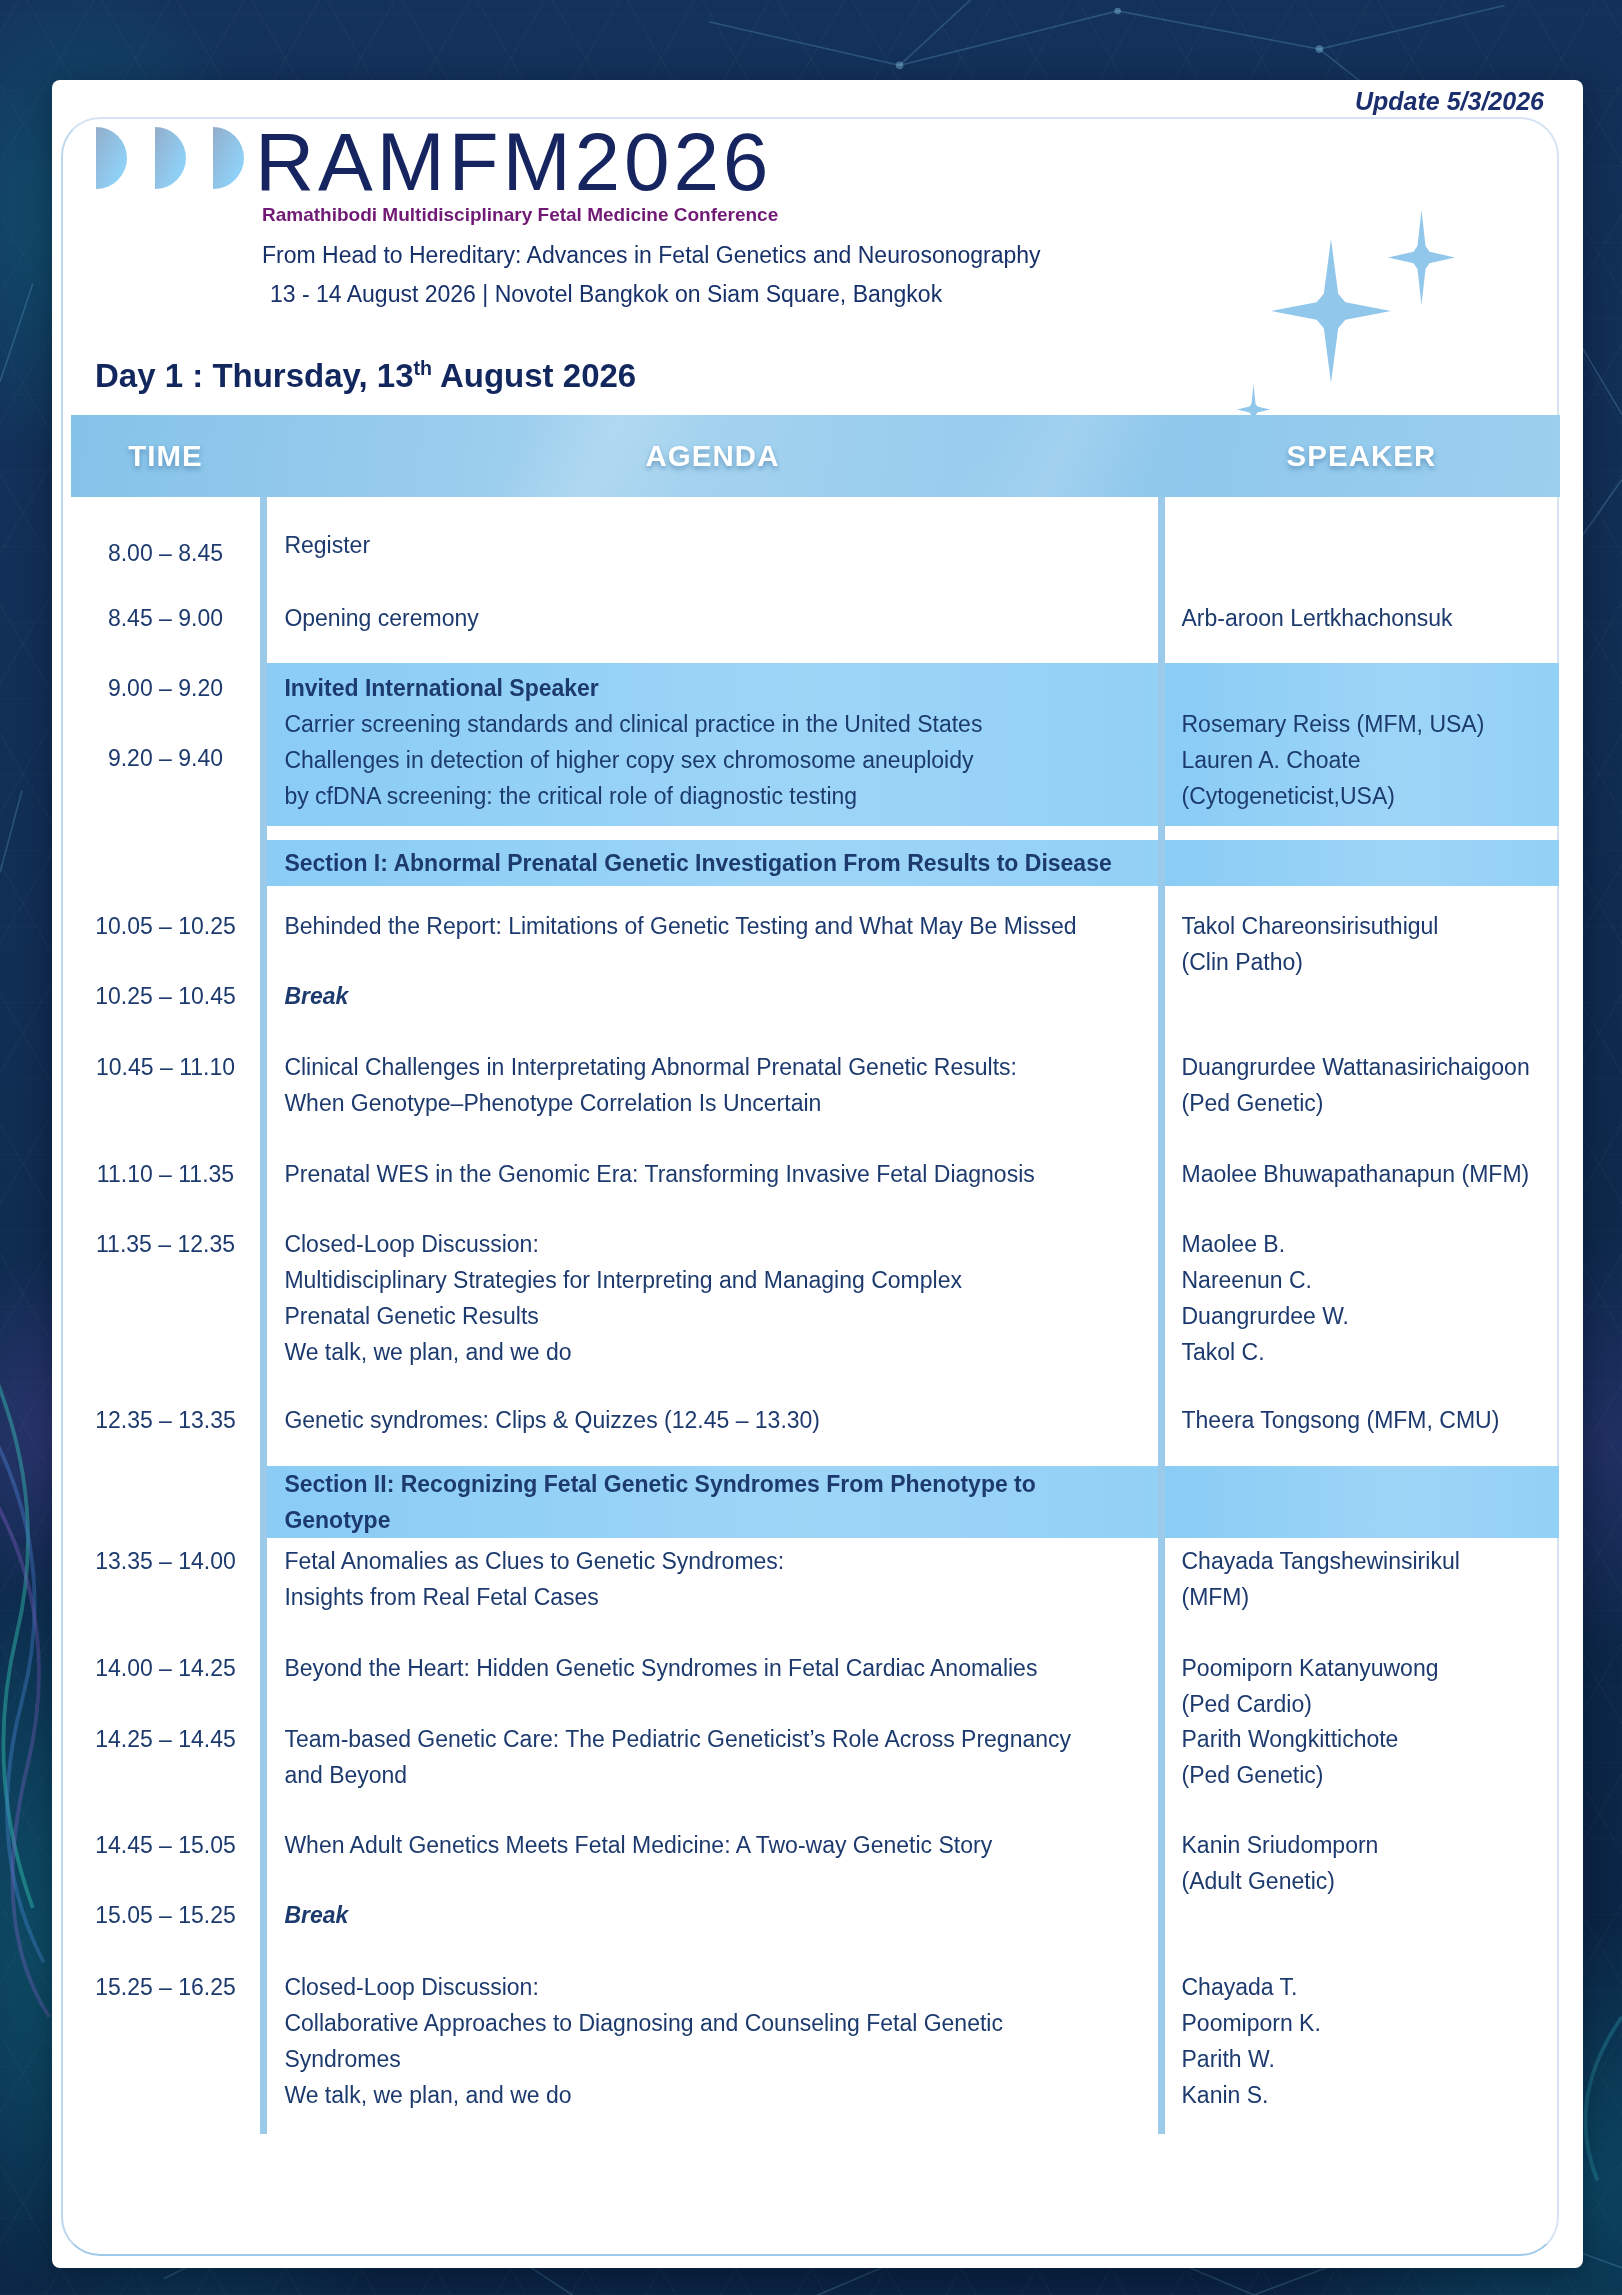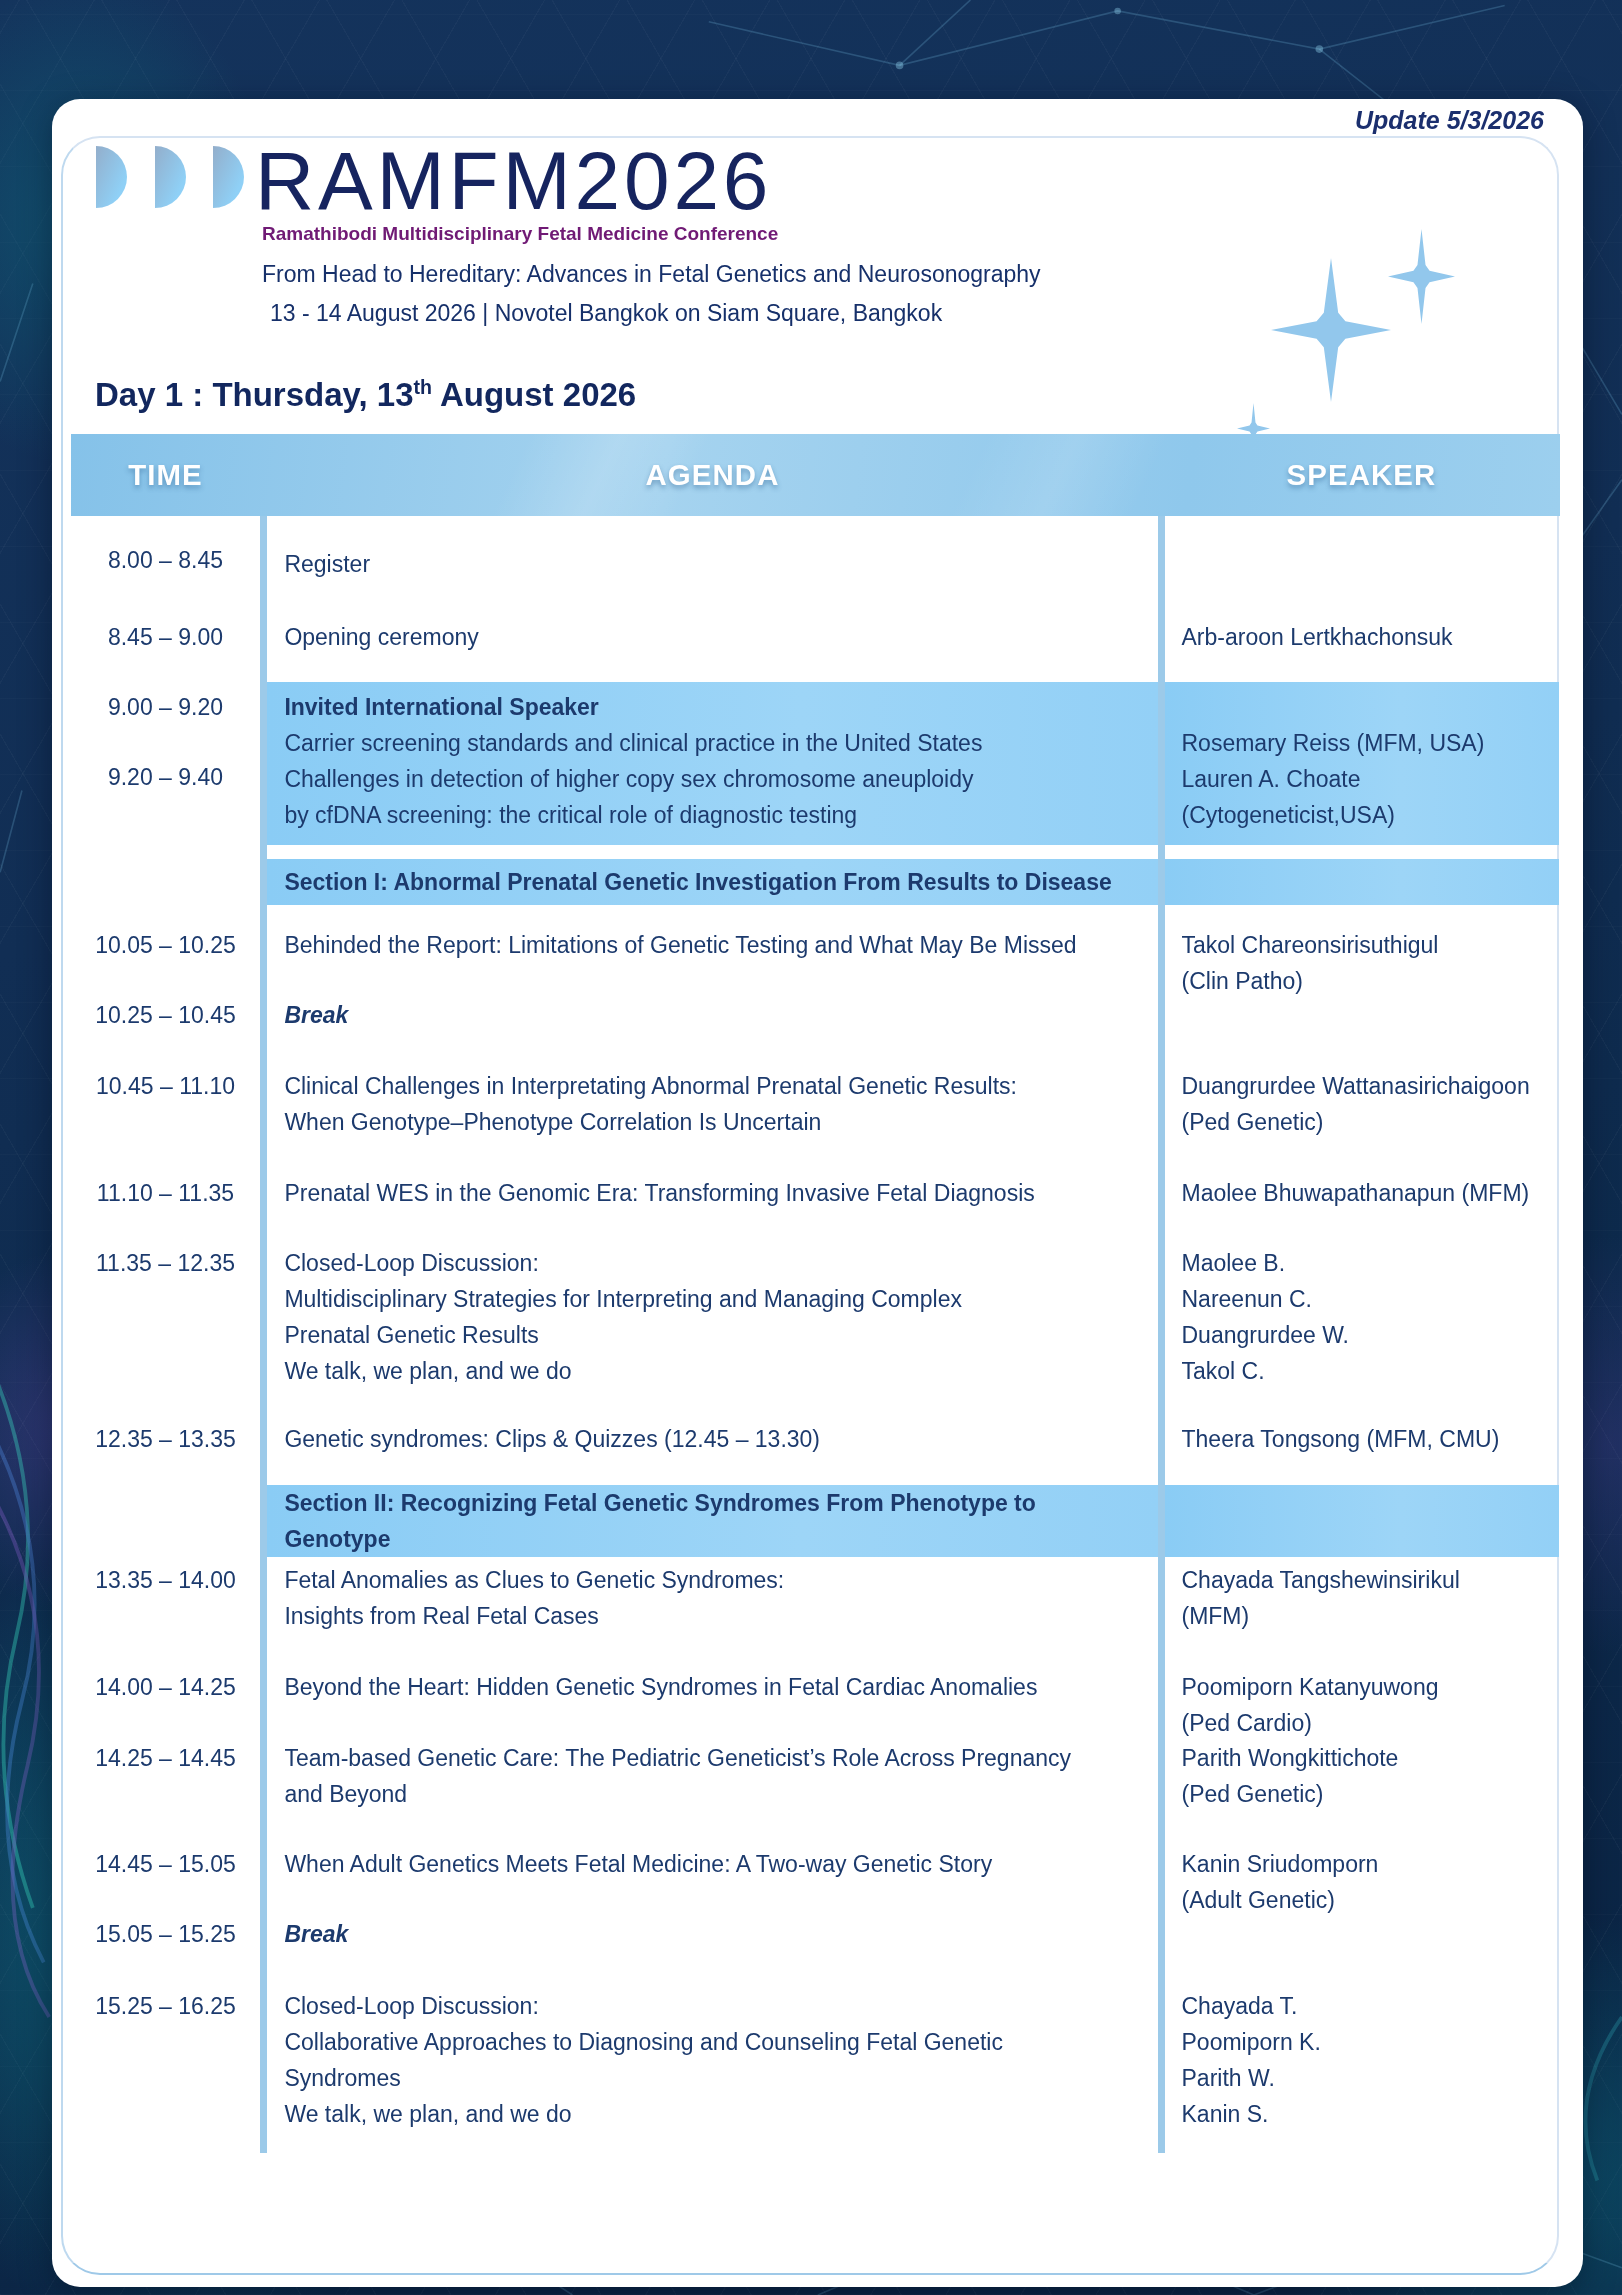--- a/index.html
+++ b/index.html
@@ -24,22 +24,22 @@
   .glow-br{left:1145px;top:1799px;width:818px;height:763px;
     background:radial-gradient(closest-side,rgba(14,120,140,0.45),rgba(14,120,140,0) 70%);}
   .glow-r{left:1363px;top:1145px;width:491px;height:600px;
     background:radial-gradient(closest-side,rgba(110,75,190,0.22),rgba(110,75,190,0) 70%);}
   .glow-purple-l{left:-136px;top:1172px;width:409px;height:518px;
     background:radial-gradient(closest-side,rgba(125,80,200,0.30),rgba(125,80,200,0) 70%);}
   svg.deco{position:absolute;left:0;top:0;pointer-events:none;}
 
   
   .card{
-    position:absolute;left:52px;top:99px;width:1531px;height:2188px;
-    background:#ffffff;border-radius:28px;
+    position:absolute;left:52px;top:80px;width:1531px;height:2188px;
+    background:#ffffff;border-radius:8px;
     box-shadow:0 7.6px 33px rgba(0,10,30,0.45);
   }
   .inner-frame{
     position:absolute;left:9.3px;top:37px;right:24px;bottom:12px;
     border:2.7px solid #d6e3f2;border-bottom-color:#9fc9e8;border-left-color:#bed9ef;
     border-radius:39px;pointer-events:none;
   }
   .update-label{
     position:absolute;top:6.5px;right:39px;
     font-size:25px;font-weight:bold;font-style:italic;color:#1b2f6e;
@@ -153,21 +153,21 @@
 
     <div class="thead">
       <div class="th">TIME</div>
       <div></div>
       <div class="th">AGENDA</div>
       <div></div>
       <div class="th">SPEAKER</div>
     </div>
 
     <div class="row" style="height:92px">
-      <div class="cell t" style="padding-top:26px">8.00 – 8.45</div>
+      <div class="cell t" style="padding-top:38px">8.00 – 8.45</div>
       <div class="cell d"></div>
       <div class="cell a" style="padding-top:30px">
         <div>Register</div>
       </div>
       <div class="cell d"></div>
       <div class="cell s"></div>
     </div>
 
     <div class="row" style="height:74px">
       <div class="cell t" style="padding-top:11px">8.45 – 9.00</div>

